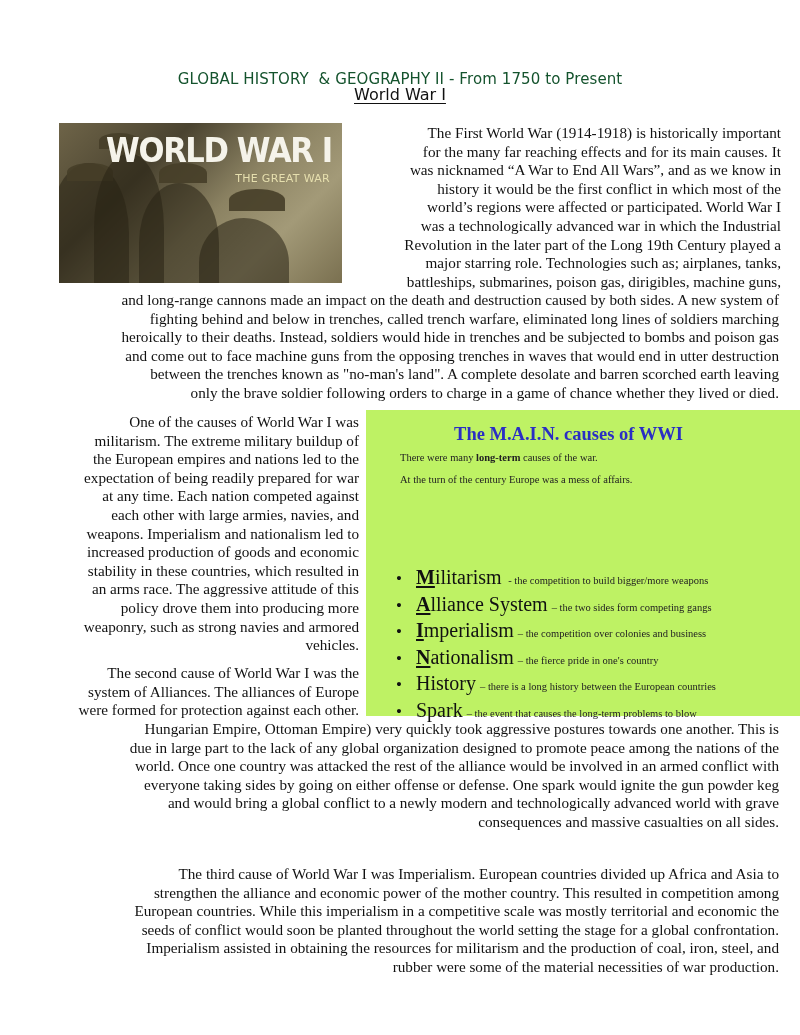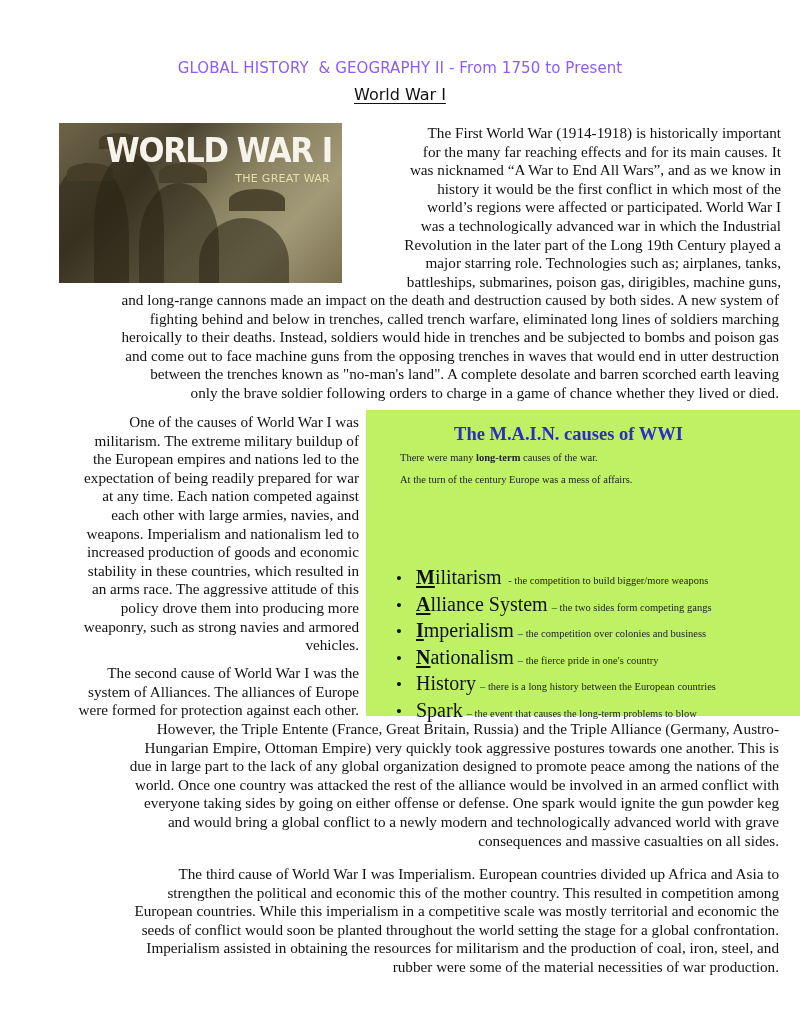--- a/index.html
+++ b/index.html
@@ -1,19 +1,19 @@
 <!DOCTYPE html>
 <html><head>
   <meta charset="utf-8">
   <style>
     html, body { margin: 0; padding: 0; background: #ffffff; }
     body { width: 800px; height: 1035px; position: relative; overflow: hidden; color: #111; }
     .header1 {
-      position: absolute; left: 0; top: 59px; width: 800px; text-align: center;
-      font-family: "DejaVu Sans", sans-serif; font-size: 15px; letter-spacing: 0.1px; color: #8b5cf6;
+      position: absolute; left: 0; top: 70px; width: 800px; text-align: center;
+      font-family: "DejaVu Sans", sans-serif; font-size: 15px; letter-spacing: 0.1px; color: #14532d;
     }
     .header2 {
       position: absolute; left: 0; top: 85px; width: 800px; text-align: center;
       font-family: "DejaVu Sans", sans-serif; font-size: 16px; color: #111;
     }
     .header2 span { text-decoration: underline; text-underline-offset: 3px; }
     .hero {
       position: absolute; left: 59px; top: 123px; width: 283px; height: 160px; overflow: hidden;
       background: linear-gradient(135deg, #6e6448 0%, #4a4330 30%, #8b8262 55%, #a39a78 75%, #7a7050 100%);
     }
@@ -151,29 +151,28 @@
   </ul>
 </div>
 
 <div class="text p-all-left">
   <span class="line">The second cause of World War I was the</span>
   <span class="line">system of Alliances. The alliances of Europe</span>
   <span class="line">were formed for protection against each other.</span>
 </div>
 
 <div class="text p-all-full">
-  <span class="line">However, the Triple Entente (France, Great Britain, Russia) and the Triple Alliance (Germany, Austro-</span>
   <span class="line">Hungarian Empire, Ottoman Empire) very quickly took aggressive postures towards one another. This is</span>
   <span class="line">due in large part to the lack of any global organization designed to promote peace among the nations of the</span>
   <span class="line">world. Once one country was attacked the rest of the alliance would be involved in an armed conflict with</span>
   <span class="line">everyone taking sides by going on either offense or defense. One spark would ignite the gun powder keg</span>
   <span class="line">and would bring a global conflict to a newly modern and technologically advanced world with grave</span>
   <span class="line">consequences and massive casualties on all sides.</span>
 </div>
 
 <div class="text p-imp">
   <span class="line">The third cause of World War I was Imperialism. European countries divided up Africa and Asia to</span>
-  <span class="line">strengthen the political and economic this of the mother country. This resulted in competition among</span>
+  <span class="line">strengthen the alliance and economic power of the mother country. This resulted in competition among</span>
   <span class="line">European countries. While this imperialism in a competitive scale was mostly territorial and economic the</span>
   <span class="line">seeds of conflict would soon be planted throughout the world setting the stage for a global confrontation.</span>
   <span class="line">Imperialism assisted in obtaining the resources for militarism and the production of coal, iron, steel, and</span>
   <span class="line">rubber were some of the material necessities of war production.</span>
 </div>
 
 </body></html>

